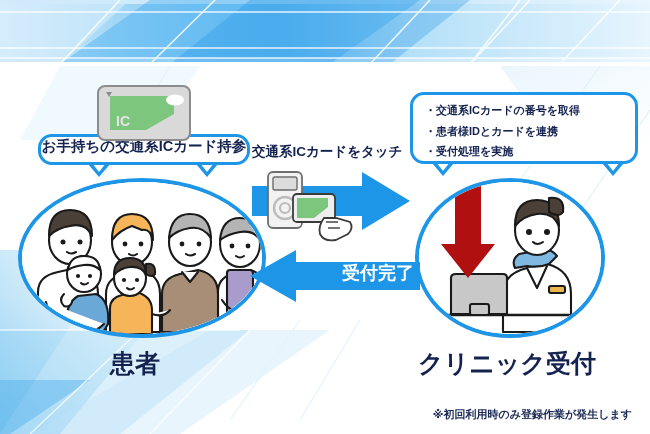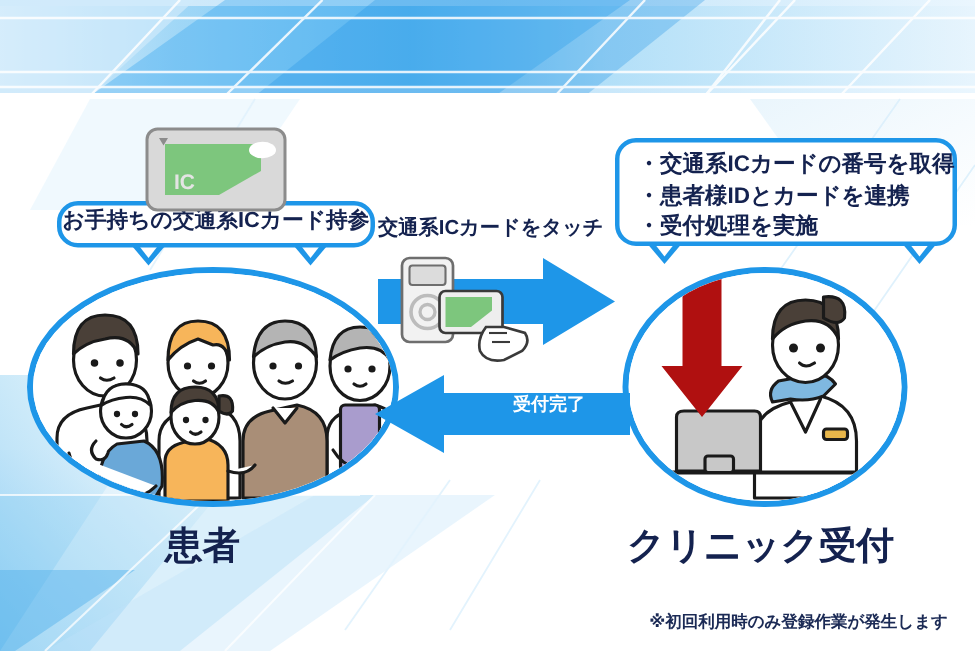--- a/index.html
+++ b/index.html
@@ -103,21 +103,21 @@
   }
   #tail-card-a { left: 88px; top: 164px; }
   #tail-card-b { left: 196px; top: 164px; }
 
   #callout-steps {
     left: 410px; top: 92px;
     width: 228px; height: 72px;
     padding: 5px 0 0 12px;
   }
   #callout-steps .step-line {
-    font-size: 15px;
+    font-size: 11px;
     font-weight: bold;
     color: #14224f;
     line-height: 20.5px;
     white-space: nowrap;
   }
   #tail-steps-a { left: 432px; top: 163px; }
   #tail-steps-b { left: 602px; top: 163px; }
 
   
   #label-touch {
@@ -133,21 +133,21 @@
   
   .arrow-svg {
     position: absolute;
     z-index: 3;
   }
   #arrow-forward { left: 252px; top: 172px; }
   #arrow-back { left: 250px; top: 250px; }
   #label-complete {
     position: absolute;
     left: 342px; top: 261px;
-    font-size: 12px;
+    font-size: 18px;
     font-weight: bold;
     color: #ffffff;
     white-space: nowrap;
     z-index: 6;
   }
 
   
   #reader-group { position: absolute; left: 262px; top: 170px; z-index: 5; }
 
   

